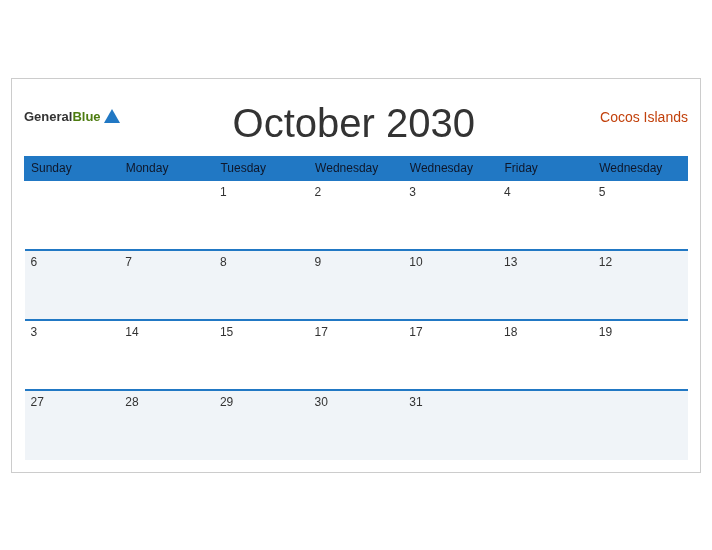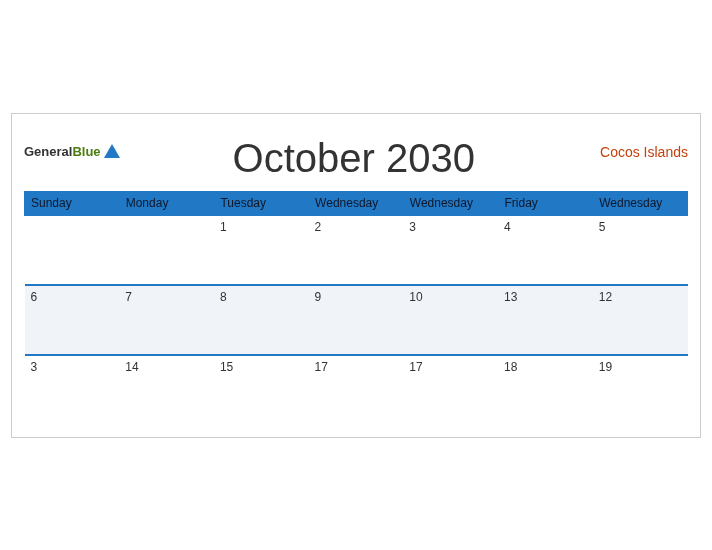--- a/index.html
+++ b/index.html
@@ -153,15 +153,24 @@
         </tr>
         <tr>
           <td><span class="day-num">3</span></td>
           <td><span class="day-num">14</span></td>
           <td><span class="day-num">15</span></td>
           <td><span class="day-num">17</span></td>
           <td><span class="day-num">17</span></td>
           <td><span class="day-num">18</span></td>
           <td><span class="day-num">19</span></td>
         </tr>
+        <tr>
+          <td><span class="day-num">27</span></td>
+          <td><span class="day-num">28</span></td>
+          <td><span class="day-num">29</span></td>
+          <td><span class="day-num">30</span></td>
+          <td><span class="day-num">31</span></td>
+          <td class="empty"></td>
+          <td class="empty"></td>
+        </tr>
       </tbody>
   </table>
 </div>
 
 </body></html>

